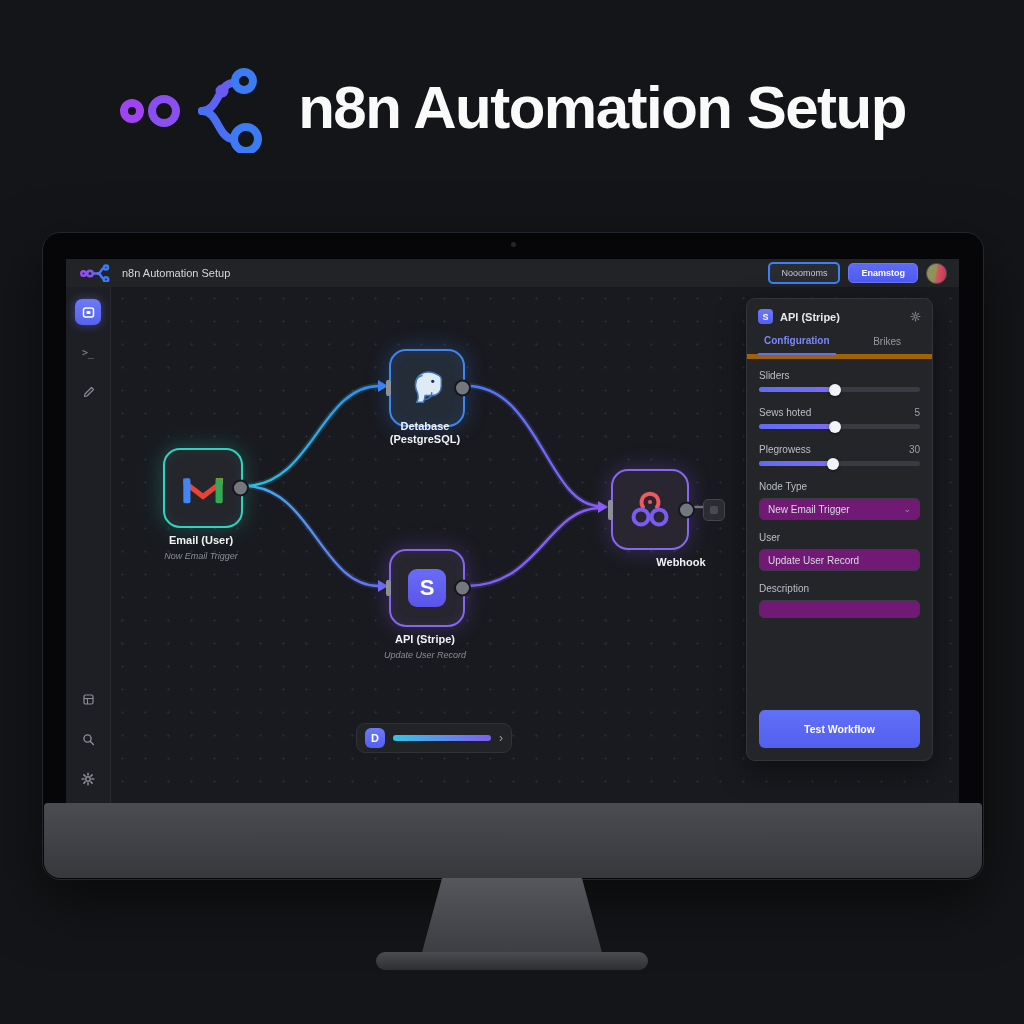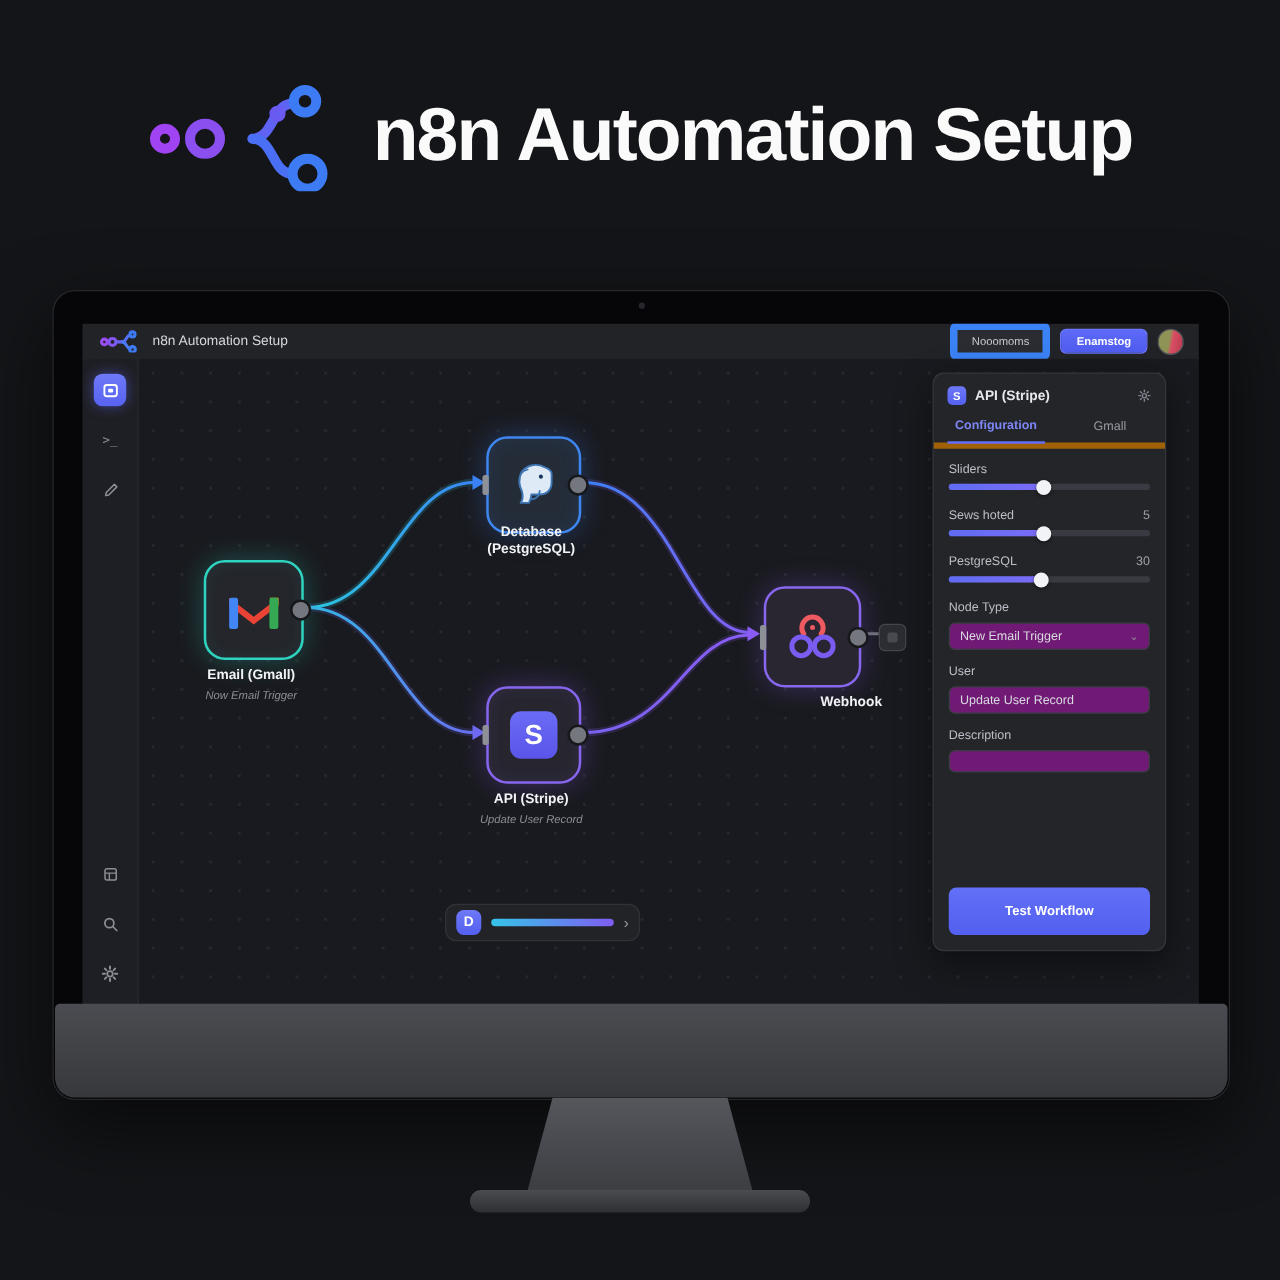--- a/index.html
+++ b/index.html
@@ -22,21 +22,21 @@
         clip-path:polygon(12% 0,88% 0,100% 100%,0% 100%);}
   .stand-base{position:absolute;left:376px;top:952px;width:272px;height:18px;border-radius:9px;
         background:linear-gradient(180deg,#4b4c50,#2e2f33);}
 
   
   .screen{position:absolute;left:23px;top:26px;width:893px;height:545px;background:#1a1b20;overflow:hidden;}
   .topbar{position:absolute;left:0;top:0;width:893px;height:28px;background:#222327;border-bottom:1px solid #303136;
           display:flex;align-items:center;}
   .topbar-title{font-size:11px;color:#d6d7dc;margin-left:12px;}
   .topbar-right{margin-left:auto;display:flex;align-items:center;gap:8px;margin-right:12px;}
-  .btn-ghost{font-size:9px;color:#c6c8cf;background:#2b2c31;border:6px solid #3b82f6;border-radius:5px;padding:4px 11px;}
+  .btn-ghost{font-size:9px;color:#c6c8cf;background:#2b2c31;border:2px solid #3b82f6;border-radius:5px;padding:4px 11px;}
   .btn-primary{font-size:9px;color:#fff;background:linear-gradient(180deg,#5d6af6,#4f5cef);border:1px solid #6a76ff;
                border-radius:5px;padding:4px 12px;font-weight:700;}
   .avatar{width:19px;height:19px;border-radius:50%;border:1px solid #55565c;
           background:linear-gradient(100deg,#8f9456 0 44%,#d94f63 56%,#bb3a50 100%);}
 
   .sidebar{position:absolute;left:0;top:28px;width:45px;height:517px;background:#1e1f24;border-right:1px solid #2b2c31;
            display:flex;flex-direction:column;align-items:center;padding-top:12px;box-sizing:border-box;}
   .side-active{width:26px;height:26px;border-radius:7px;background:linear-gradient(180deg,#6d79f7,#5763f0);
                display:flex;align-items:center;justify-content:center;box-shadow:0 0 10px rgba(99,102,241,.5);}
   .side-icon{width:26px;height:26px;display:flex;align-items:center;justify-content:center;color:#8b8e96;margin-top:14px;}
@@ -240,21 +240,21 @@
     <div class="node node-email">
       <svg width="44" height="34" viewBox="0 0 48 38">
         <path d="M2 8 L24 25 L46 8 L46 15 L24 32 L2 15 Z" fill="#EA4335"></path>
         <path d="M38 8 L46 8 L46 15 Z" fill="#FBBC04"></path>
         <rect x="2" y="8" width="8" height="28" rx="2" fill="#4285F4"></rect>
         <rect x="38" y="8" width="8" height="28" rx="2" fill="#34A853"></rect>
       </svg>
       <div class="port-out"></div>
     </div>
     <div class="node-caption cap-email">
-      <div>Email (Gmall)</div>
+      <div>Email (User)</div>
       <div class="node-sub">Now Email Trigger</div>
     </div>
 
     <div class="node node-db">
       <svg width="42" height="42" viewBox="0 0 44 44">
         <path d="M31 7c-8-4-17-1-20 6-2 5-1 10 1 14 1 3 1 7-1 10h7c1-2 2-5 2-7h7c6 0 10-4 10-10v-7c0-3-3-5-6-6z" fill="#dfeaf7" stroke="#3e75b3" stroke-width="1.6" stroke-linejoin="round"></path>
         <path d="M27 27c0 4-3 7-7 7" stroke="#3e75b3" stroke-width="1.6" fill="none" stroke-linecap="round"></path>
         <path d="M17 9c-4 1-7 4-7 9" stroke="#3e75b3" stroke-width="1.4" fill="none" stroke-linecap="round"></path>
         <circle cx="28" cy="15" r="1.7" fill="#14365c"></circle>
       </svg>
@@ -310,21 +310,21 @@
           <svg width="11" height="11" viewBox="0 0 14 14">
             <circle cx="7" cy="7" r="2.1" fill="none" stroke="#81848c" stroke-width="1.4"></circle>
             <g stroke="#81848c" stroke-width="1.5" stroke-linecap="round">
               <path d="M7 1.4 V3 M7 11 V12.6 M1.4 7 H3 M11 7 H12.6 M3 3 L4.1 4.1 M9.9 9.9 L11 11 M11 3 L9.9 4.1 M4.1 9.9 L3 11"></path>
             </g>
           </svg>
         </div>
       </div>
       <div class="panel-tabs">
         <div class="tab active">Configuration</div>
-        <div class="tab inactive">Gmall</div>
+        <div class="tab inactive">Brikes</div>
       </div>
       <div class="panel-body">
 
         <div class="fieldlabel">
           <span>Sliders</span>
           <span class="val"></span>
         </div>
         <div class="slider">
           <div class="slider-fill" style="width: 47%;">
             <div class="slider-knob"></div>
@@ -335,21 +335,21 @@
           <span>Sews hoted</span>
           <span class="val">5</span>
         </div>
         <div class="slider">
           <div class="slider-fill" style="width: 47%;">
             <div class="slider-knob"></div>
           </div>
         </div>
 
         <div class="fieldlabel">
-          <span>PestgreSQL</span>
+          <span>Plegrowess</span>
           <span class="val">30</span>
         </div>
         <div class="slider">
           <div class="slider-fill" style="width: 46%;">
             <div class="slider-knob"></div>
           </div>
         </div>
 
         <div class="fieldlabel">Node Type</div>
         <div class="inputbox">

